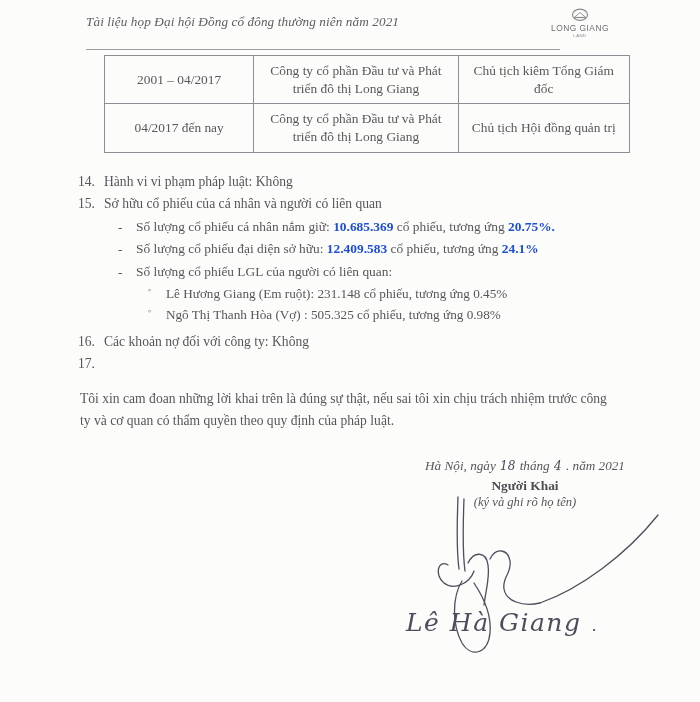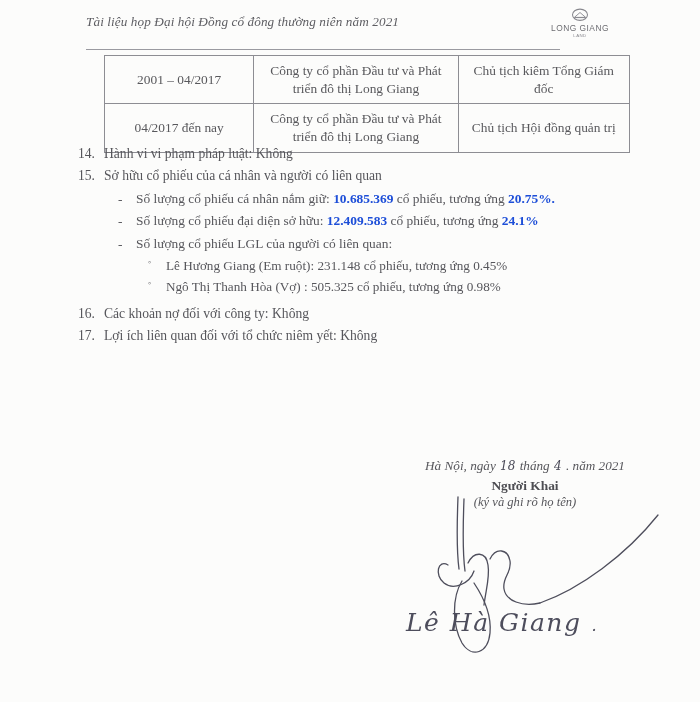--- a/index.html
+++ b/index.html
@@ -96,21 +96,21 @@
     line-height: 1.32;
   }
   .col-period { width: 146px; }
   .col-org { width: 208px; }
   .col-role { width: 172px; }
 
   
   .body-area {
     position: absolute;
     left: 0;
-    top: 144px;
+    top: 172px;
     width: 592px;
   }
   .numbered {
     position: relative;
     font-size: 13.6px;
     line-height: 1.5;
     color: #56565b;
     padding-left: 104px;
     margin-bottom: 2px;
   }
@@ -302,24 +302,24 @@
       <span>0.98%</span>
     </div>
 
     <div class="numbered" style="margin-top:6px;">
       <span class="num">16.</span>
       <span>Các khoản nợ đối với công ty: Không</span>
     </div>
 
     <div class="numbered">
       <span class="num">17.</span>
-      <span>Lợi ích liên quan đối với tổ chức niêm yết: Không</span>
     </div>
   </div>
 
+  <div class="closing">Tôi xin cam đoan những lời khai trên là đúng sự thật, nếu sai tôi xin chịu trách nhiệm trước công ty và cơ quan có thẩm quyền theo quy định của pháp luật.</div>
 
   <div class="sign-block">
     <div class="sign-date">
       <span>Hà Nội, ngày</span>
       <span class="hand-inline">18</span>
       <span>tháng</span>
       <span class="hand-inline">4</span>
       <span>. năm 2021</span>
     </div>
     <div class="sign-role">Người Khai</div>

